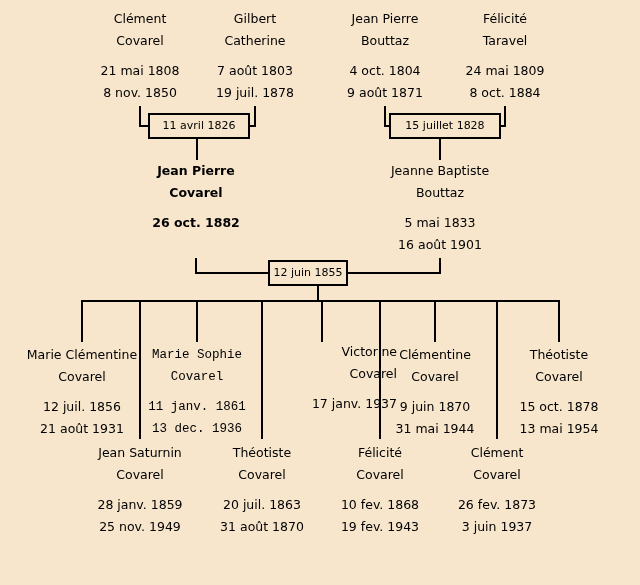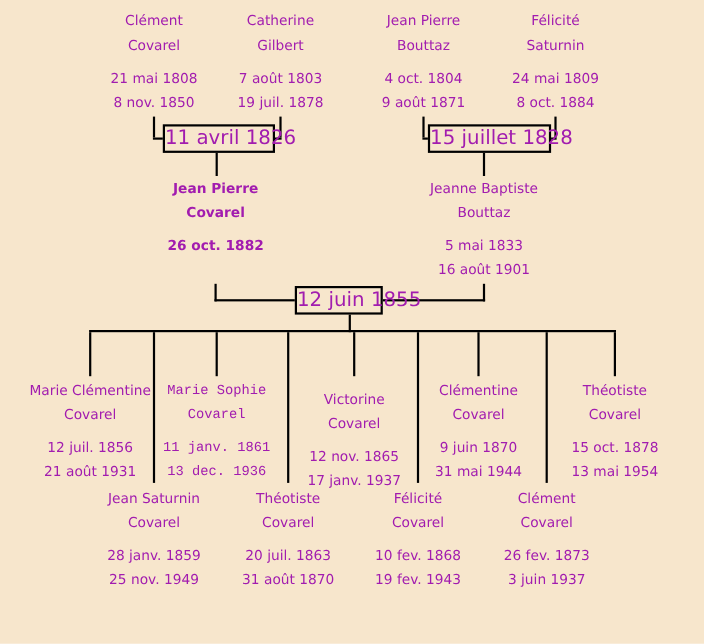--- a/index.html
+++ b/index.html
@@ -3,71 +3,71 @@
 <meta charset="utf-8">
 <style>
   * { box-sizing: border-box; }
   html, body { margin: 0; padding: 0; }
   .stage {
     position: relative;
     width: 640px;
     height: 585px;
     background: #f7e6cc;
     font-family: "DejaVu Sans", "Liberation Sans", sans-serif;
-    color: #a21caf;
+    color: #000000;
     overflow: hidden;
   }
   .line { position: absolute; background: #000; }
   .person { position: absolute; text-align: center; }
   .person .nm, .person .dt { font-size: 12.5px; line-height: 22px; white-space: nowrap; }
   .person .sp { height: 8px; }
   .person.bold { font-weight: bold; }
   .mbox {
     position: absolute;
     height: 26px;
     border: 2px solid #000;
     background: #f7e6cc;
     text-align: center;
-    font-size: 18px;
+    font-size: 11px;
     line-height: 22px;
     white-space: nowrap;
   }
 </style>
 </head>
 <body>
 
 <div class="stage">
 
   <div class="person" style="left:65px;top:8px;width:150px;">
     <div class="nm">Clément</div>
     <div class="nm">Covarel</div>
     <div class="sp"></div>
     <div class="dt">21 mai 1808</div>
     <div class="dt">8 nov. 1850</div>
   </div>
 
   <div class="person" style="left:180px;top:8px;width:150px;">
+    <div class="nm">Gilbert</div>
     <div class="nm">Catherine</div>
-    <div class="nm">Gilbert</div>
     <div class="sp"></div>
     <div class="dt">7 août 1803</div>
     <div class="dt">19 juil. 1878</div>
   </div>
 
   <div class="person" style="left:310px;top:8px;width:150px;">
     <div class="nm">Jean Pierre</div>
     <div class="nm">Bouttaz</div>
     <div class="sp"></div>
     <div class="dt">4 oct. 1804</div>
     <div class="dt">9 août 1871</div>
   </div>
 
   <div class="person" style="left:430px;top:8px;width:150px;">
     <div class="nm">Félicité</div>
-    <div class="nm">Saturnin</div>
+    <div class="nm">Taravel</div>
     <div class="sp"></div>
     <div class="dt">24 mai 1809</div>
     <div class="dt">8 oct. 1884</div>
   </div>
 
   <div class="line" style="left:139px;top:106px;width:2px;height:19px;"></div>
   <div class="line" style="left:254px;top:106px;width:2px;height:19px;"></div>
   <div class="line" style="left:139px;top:125px;width:117px;height:2px;"></div>
   <div class="mbox" style="left:148px;top:113px;width:102px;">
     <span>11 avril 1826</span>
@@ -127,25 +127,24 @@
   </div>
 
   <div class="person" style="left:122px;top:344px;width:150px;font-family:Liberation Mono, monospace;">
     <div class="nm">Marie Sophie</div>
     <div class="nm">Covarel</div>
     <div class="sp"></div>
     <div class="dt">11 janv. 1861</div>
     <div class="dt">13 dec. 1936</div>
   </div>
 
-  <div class="person" style="left:247px;top:352px;width:150px;">
+  <div class="person" style="left:247px;top:341px;width:150px;text-align:right;">
     <div class="nm">Victorine</div>
     <div class="nm">Covarel</div>
     <div class="sp"></div>
-    <div class="dt">12 nov. 1865</div>
     <div class="dt">17 janv. 1937</div>
   </div>
 
   <div class="person" style="left:360px;top:344px;width:150px;">
     <div class="nm">Clémentine</div>
     <div class="nm">Covarel</div>
     <div class="sp"></div>
     <div class="dt">9 juin 1870</div>
     <div class="dt">31 mai 1944</div>
   </div>

